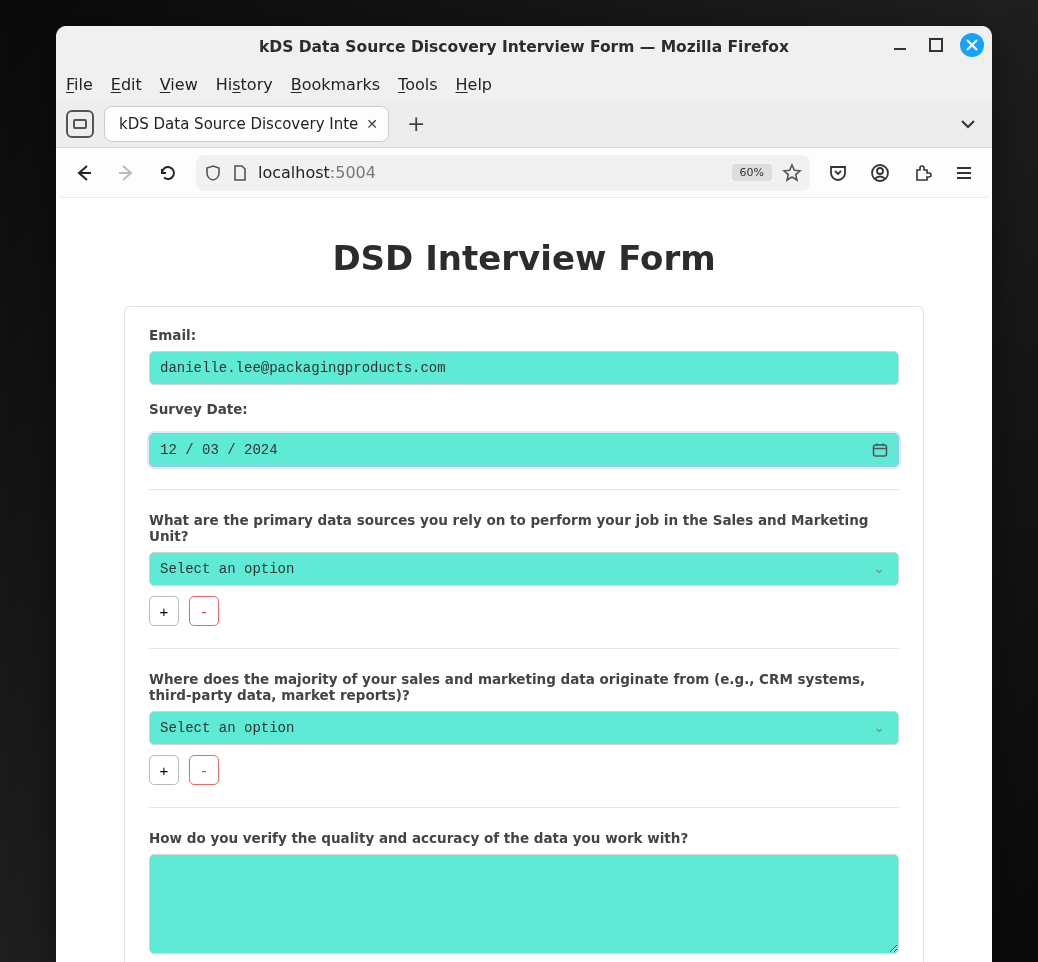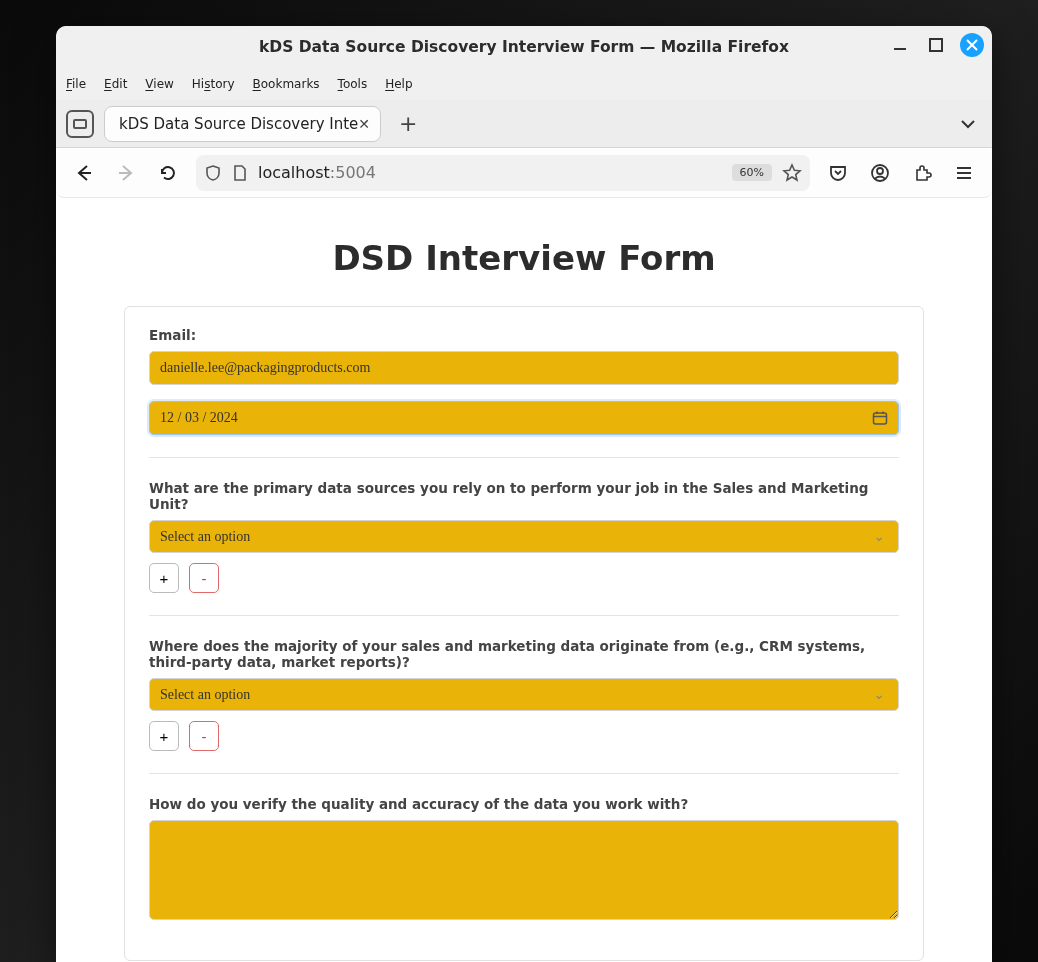--- a/index.html
+++ b/index.html
@@ -72,21 +72,21 @@
     display:flex;align-items:center;justify-content:center;
   }
   
   .menubar {
     height: 32px;
     background: #f0f0f0;
     display: flex;
     align-items: center;
     gap: 18px;
     padding: 0 10px;
-    font-size: 12px;
+    font-size: 16px;
     color: #222;
   }
   .menubar span { cursor: default; }
   .menubar .ul { text-decoration: underline; text-decoration-thickness:1px; text-underline-offset:2px;}
   
   .tabstrip {
     height: 48px;
     background: #ededed;
     display: flex;
     align-items: center;
@@ -102,20 +102,21 @@
   }
   .ff-icon-inner{width:14px;height:10px;border:2px solid #555;border-radius:2px;}
   .tab {
     background: #fdfdfd;
     border: 1px solid #ccc;
     border-radius: 8px;
     height: 36px;
     display: flex;
     align-items: center;
     padding: 0 10px 0 14px;
+    gap: 8px;
     font-size: 15px;
     color: #222;
     max-width: 300px;
   }
   .tab-title{overflow:hidden;white-space:nowrap;text-overflow:clip;flex:1;}
   .tab-close { font-size:14px; color:#444; }
   .newtab { font-size: 22px; color:#444; padding:0 8px;}
   .tabstrip .spacer{flex:1;}
   .chev{font-size:16px;color:#333;padding-right:6px;}
   
@@ -182,22 +183,22 @@
     font-weight:600;
     margin-bottom:8px;
   }
   .input, .select, .textarea, .date{
     width:100%;
     border:1px solid #d4d4d4;
     border-radius:5px;
     padding:8px 10px;
     font-size:14px;
     color:#333;
-    background:#eab308;
-    font-family:Liberation Serif, serif;
+    background:#5eead4;
+    font-family:Liberation Mono, monospace;
   }
   .date{
     display:flex;align-items:center;justify-content:space-between;
     border:1.5px solid #9cc2f2;
     box-shadow:0 0 0 2px rgba(120,170,240,.25);
     margin-top:16px;
   }
   .select{
     appearance:none;
     background-image: none;
@@ -344,20 +345,21 @@
       <h1 class="form-title">DSD Interview Form</h1>
 
       <div class="card">
 
         <div class="field">
           <label>Email:</label>
           <input class="input" type="text" value="danielle.lee@packagingproducts.com" style="">
         </div>
 
         <div class="field">
+          <label>Survey Date:</label>
           <div class="date">
             <span>12 / 03 / 2024</span>
             <svg width="16" height="16">
                 <rect x="1.5" y="3" width="13" height="11" rx="2" fill="none" stroke="#555" stroke-width="1.5"></rect>
                 <line x1="1.5" y1="6.5" x2="14.5" y2="6.5" stroke="#555" stroke-width="1.5"></line>
                 <line x1="5" y1="1.5" x2="5" y2="4" stroke="#555" stroke-width="1.5"></line>
                 <line x1="11" y1="1.5" x2="11" y2="4" stroke="#555" stroke-width="1.5"></line>
               </svg>
           </div>
         </div>

